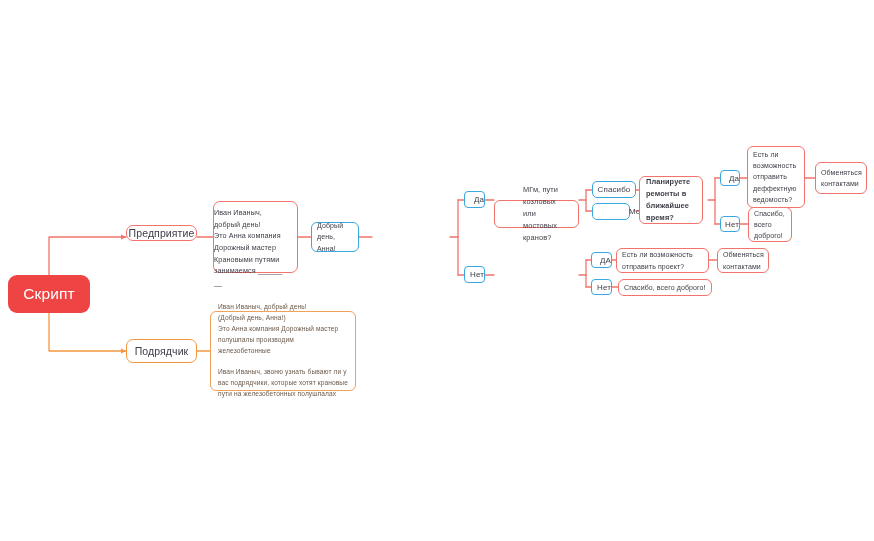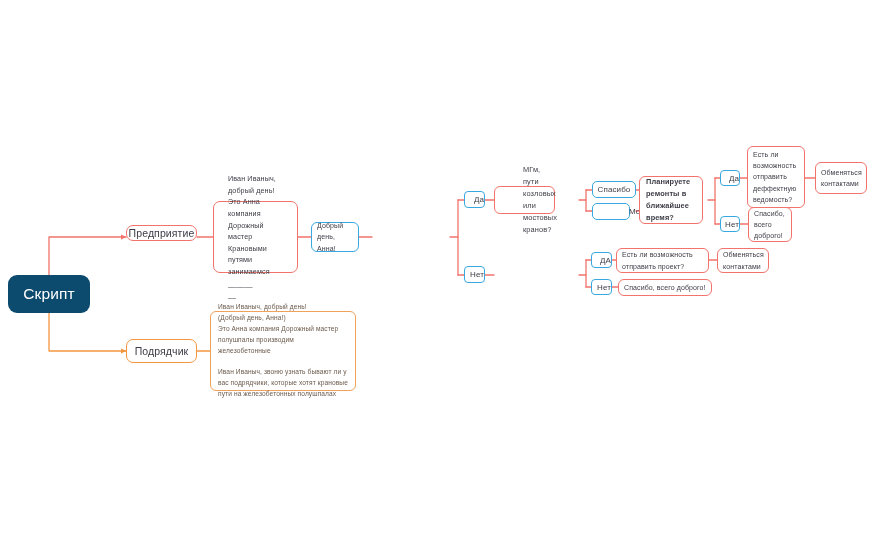--- a/index.html
+++ b/index.html
@@ -39,21 +39,21 @@
     letter-spacing: 0.1px;
   }
   .node .txt {
     display: block;
     width: 100%;
     white-space: pre-line;
   }
 
   
   .n-root {
-    background: #0c4a6e;
+    background: #ef4444;
     border: none;
     border-radius: 9px;
     color: #ffffff;
     justify-content: center;
     font-size: 15.5px;
   }
   .n-root .txt { text-align: center; }
 
   
   .n-head {
@@ -80,24 +80,24 @@
     justify-content: center;
     border-color: #3aa8e0;
     border-width: 1.3px;
     border-radius: 5px;
     font-size: 8px;
   }
   .n-opt .txt { text-align: center; }
 
   
   .n-text {
-    align-items: center;
+    align-items: flex-start;
     font-size: 7.2px;
     line-height: 1.62;
-    padding: 5px 14px;
+    padding: 5px 0;
     border-radius: 7px;
   }
   .n-note {
     border-color: #f0a15a;
     color: #6b5a4c;
     font-size: 6.6px;
     line-height: 1.66;
     padding: 6px 7px;
   }
   .n-small {
@@ -219,21 +219,21 @@
 
 
   <div class="node n-chip" style="left:464px; top:191px; width:21px; height:17px;">
     <span class="txt">Да</span>
   </div>
 
   <div class="node n-chip" style="left:464px; top:266px; width:21px; height:17px;">
     <span class="txt">Нет</span>
   </div>
 
-  <div class="node n-mid" style="left:494px; top:186px; width:61px; height:28px;padding-left:28px;">
+  <div class="node n-mid" style="left:494px; top:200px; width:85px; height:28px;padding-left:28px;">
     <span class="txt">МГм, пути козловых
 или мостовых кранов?</span>
   </div>
 
   <div class="node n-opt" style="left:592px; top:181px; width:44px; height:17px;">
     <span class="txt">Спасибо</span>
   </div>
 
   <div class="node n-opt" style="left:592px; top:203px; width:36px; height:17px;padding-left:36px;">
     <span class="txt">Мостовой</span>

